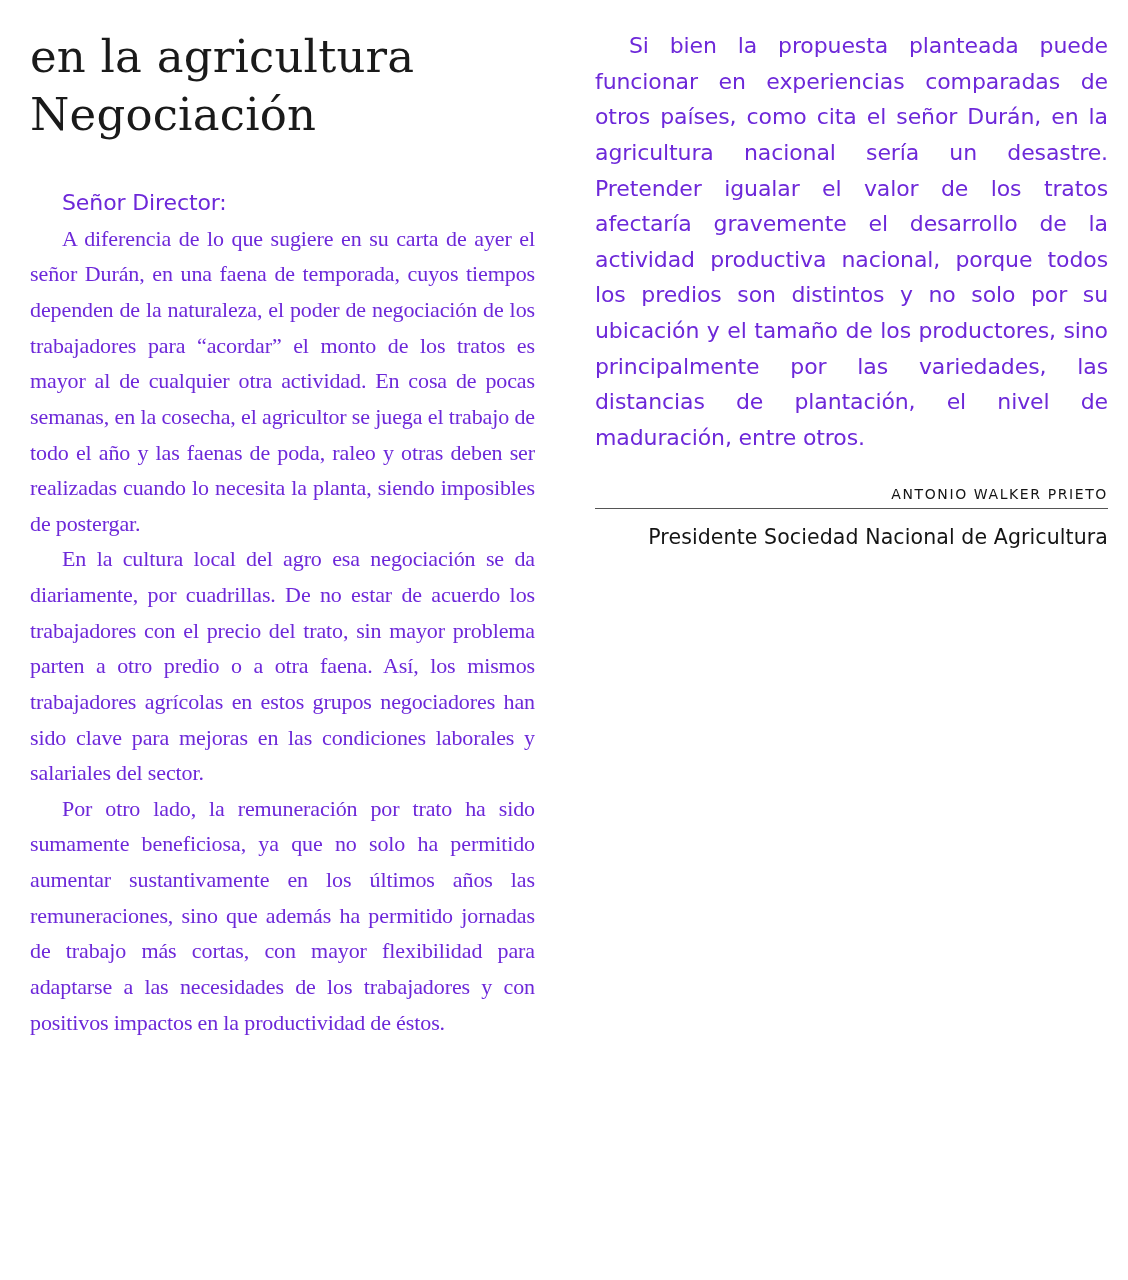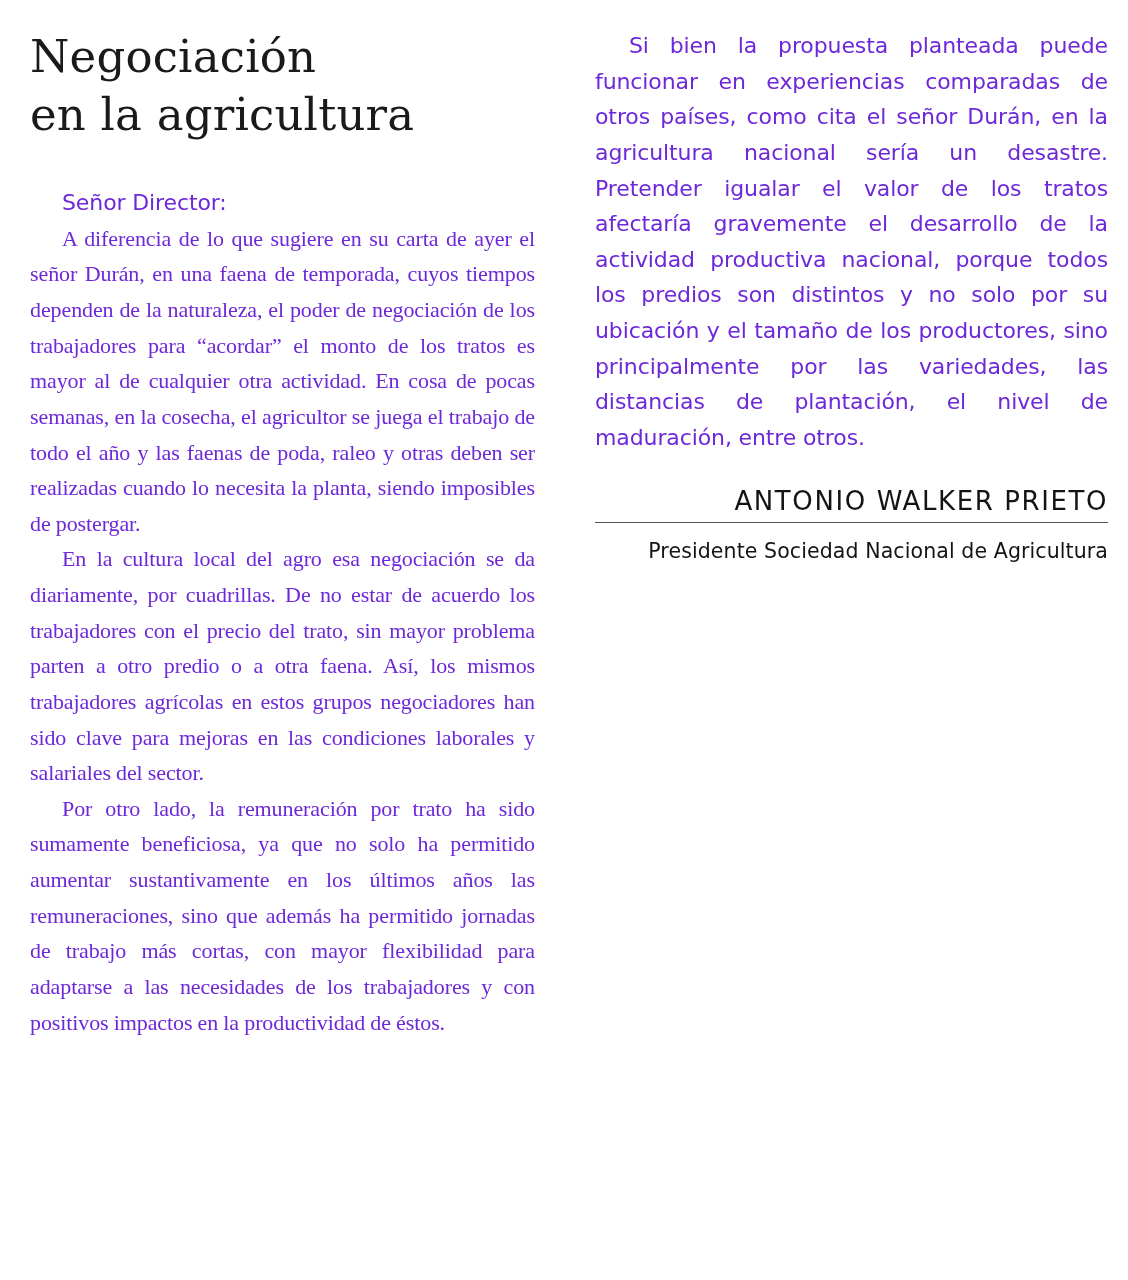--- a/index.html
+++ b/index.html
@@ -68,21 +68,21 @@
     font-family: Liberation Serif, serif;
   }
   .col-right p.body.first {
     text-indent: 34px;
   }
   .signature {
     margin-top: 30px;
     text-align: right;
   }
   .sig-name {
-    font-size: 26px;
+    font-size: 14px;
     letter-spacing: 1.6px;
     color: #141414;
     padding-bottom: 6px;
     display: block;
   }
   .sig-rule {
     height: 1px;
     background: #555;
     width: 100%;
     margin: 0 0 7px 0;
@@ -96,22 +96,22 @@
   }
 </style>
 </head>
 <body>
 
 <div class="page">
   <div class="columns">
 
     <div class="col-left">
       <h1 class="headline">
+        <span class="line">en la agricultura</span>
         <span class="line">Negociación</span>
-        <span class="line">en la agricultura</span>
       </h1>
 
       <p class="body salutation">Señor Director:</p>
       <p class="body indent">A diferencia de lo que sugiere en su carta de ayer el señor Durán, en una faena de temporada, cuyos tiempos dependen de la naturaleza, el poder de negociación de los trabajadores para “acordar” el monto de los tratos es mayor al de cualquier otra actividad. En cosa de pocas semanas, en la cosecha, el agricultor se juega el trabajo de todo el año y las faenas de poda, raleo y otras deben ser realizadas cuando lo necesita la planta, siendo imposibles de postergar.</p>
       <p class="body indent">En la cultura local del agro esa negociación se da diariamente, por cuadrillas. De no estar de acuerdo los trabajadores con el precio del trato, sin mayor problema parten a otro predio o a otra faena. Así, los mismos trabajadores agrícolas en estos grupos negociadores han sido clave para mejoras en las condiciones laborales y salariales del sector.</p>
       <p class="body indent">Por otro lado, la remuneración por trato ha sido sumamente beneficiosa, ya que no solo ha permitido aumentar sustantivamente en los últimos años las remuneraciones, sino que además ha permitido jornadas de trabajo más cortas, con mayor flexibilidad para adaptarse a las necesidades de los trabajadores y con positivos impactos en la productividad de éstos.</p>
     </div>
 
     <div class="col-right">
       <p class="body first">Si bien la propuesta planteada puede funcionar en experiencias comparadas de otros países, como cita el señor Durán, en la agricultura nacional sería un desastre. Pretender igualar el valor de los tratos afectaría gravemente el desarrollo de la actividad productiva nacional, porque todos los predios son distintos y no solo por su ubicación y el tamaño de los productores, sino principalmente por las variedades, las distancias de plantación, el nivel de maduración, entre otros.</p>

